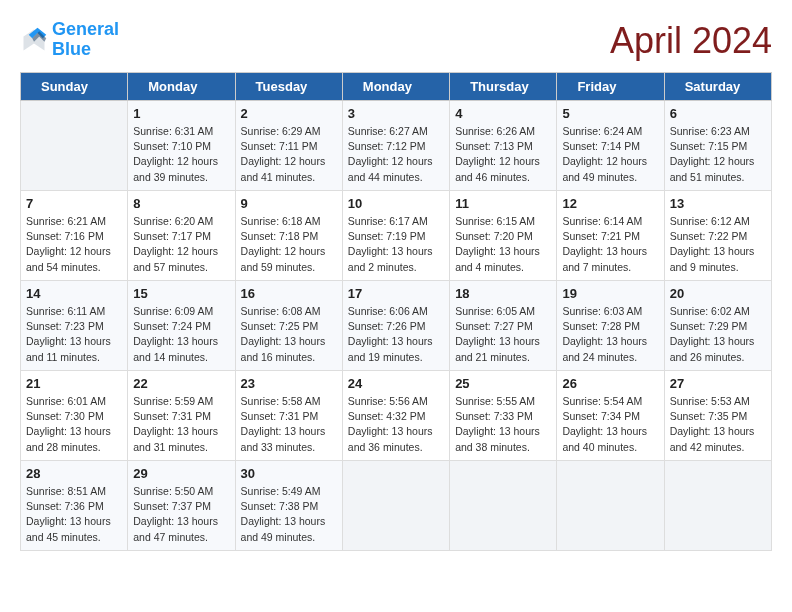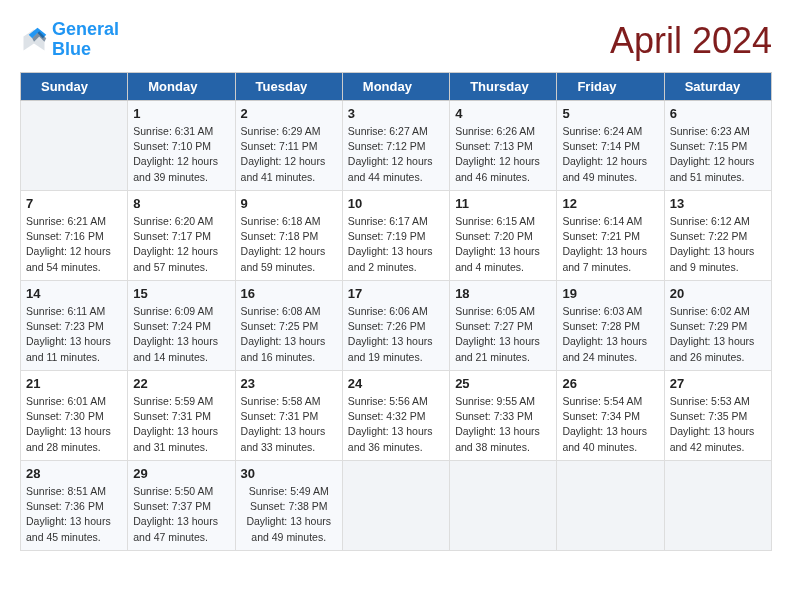--- a/index.html
+++ b/index.html
@@ -299,21 +299,21 @@
         </td>
         <td>
           <span class="day-number">24</span>
           <div class="day-info" style="white-space: pre-line;">Sunrise: 5:56 AM
 Sunset: 4:32 PM
 Daylight: 13 hours
 and 36 minutes.</div>
         </td>
         <td>
           <span class="day-number">25</span>
-          <div class="day-info" style="white-space: pre-line;">Sunrise: 9:55 AM
+          <div class="day-info" style="white-space: pre-line;">Sunrise: 5:55 AM
 Sunset: 7:33 PM
 Daylight: 13 hours
 and 38 minutes.</div>
         </td>
         <td>
           <span class="day-number">26</span>
           <div class="day-info" style="white-space: pre-line;">Sunrise: 5:54 AM
 Sunset: 7:34 PM
 Daylight: 13 hours
 and 40 minutes.</div>
@@ -336,21 +336,21 @@
         </td>
         <td>
           <span class="day-number">29</span>
           <div class="day-info" style="white-space: pre-line;">Sunrise: 5:50 AM
 Sunset: 7:37 PM
 Daylight: 13 hours
 and 47 minutes.</div>
         </td>
         <td>
           <span class="day-number">30</span>
-          <div class="day-info" style="white-space: pre-line; text-align: center;">Sunrise: 5:49 AM
+          <div class="day-info" style="white-space: pre-line;">Sunrise: 5:49 AM
 Sunset: 7:38 PM
 Daylight: 13 hours
 and 49 minutes.</div>
         </td>
         <td class="empty"></td>
         <td class="empty"></td>
         <td class="empty"></td>
         <td class="empty"></td>
       </tr>
     </tbody>

